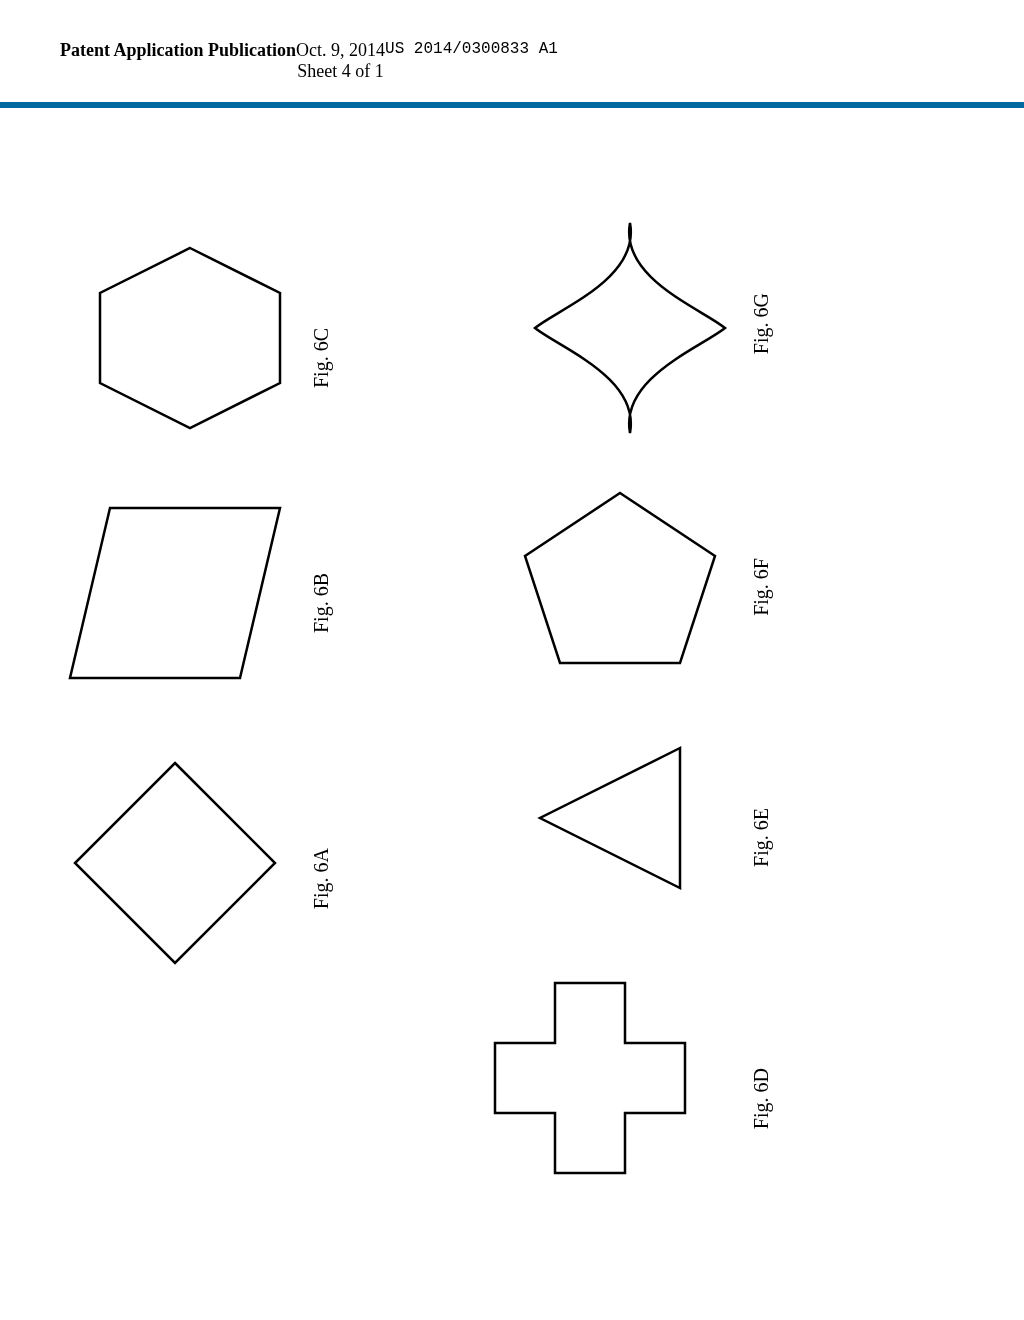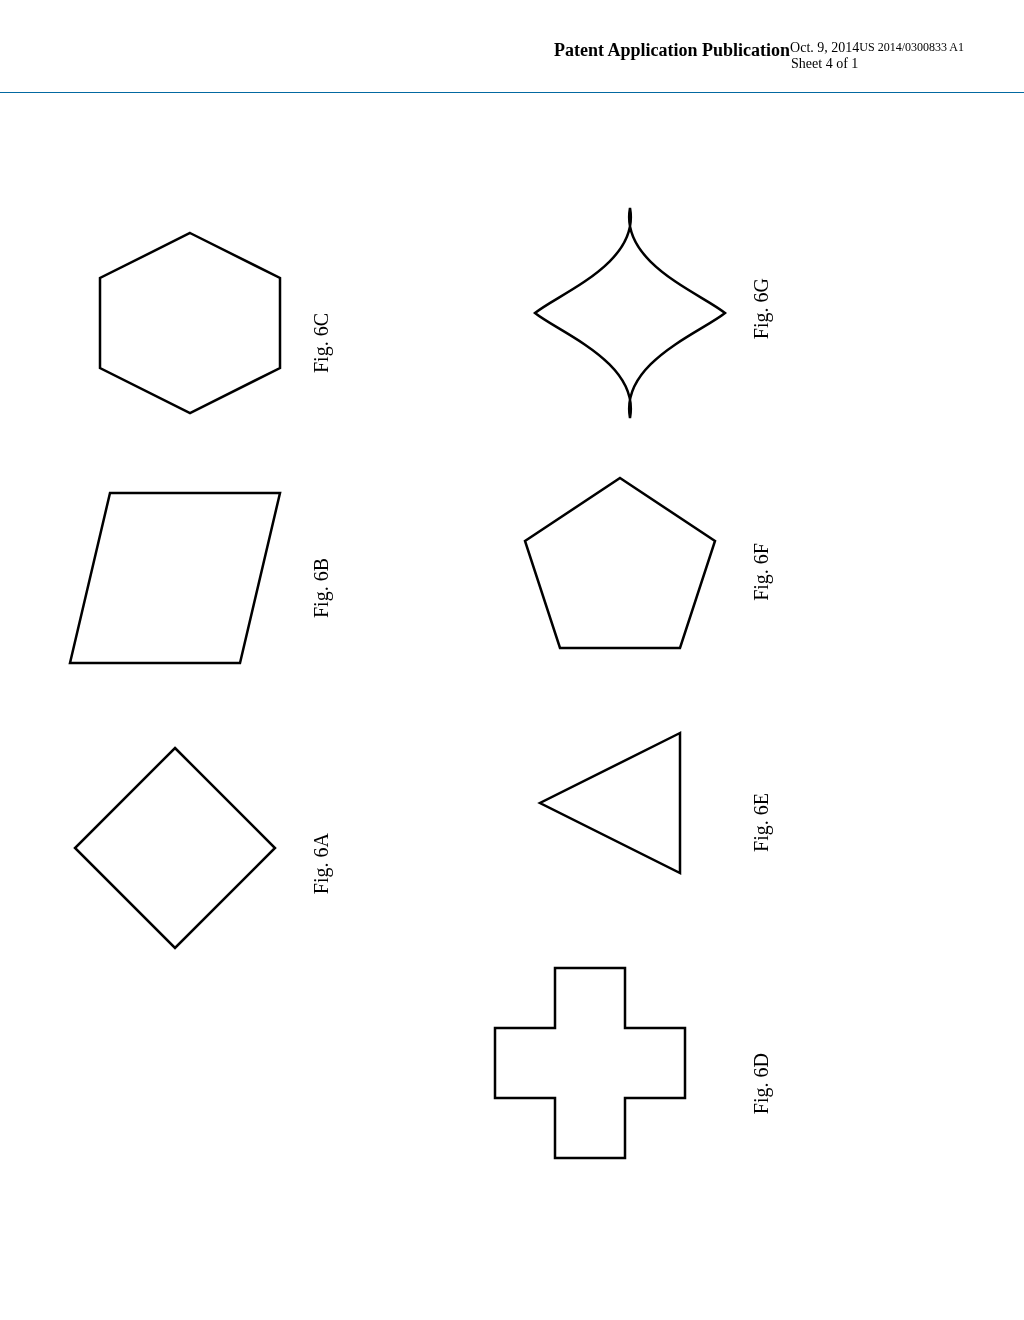--- a/index.html
+++ b/index.html
@@ -5,37 +5,38 @@
     * { margin: 0; padding: 0; box-sizing: border-box; }
     body {
       background: #ffffff;
       width: 1024px;
       min-height: 1320px;
       font-family: 'Times New Roman', Times, serif;
       position: relative;
     }
     .header {
       display: flex;
-      justify-content: flex-end;
+      justify-content: flex-start;
       align-items: flex-start;
       padding: 40px 60px 20px 60px;
-      border-bottom: 1px solid #0369a1;
+      border-bottom: 6px solid #0369a1;
     }
     .header-left {
       font-size: 18px;
       font-weight: bold;
       max-width: 320px;
     }
     .header-center {
-      font-size: 14px;
+      font-size: 18px;
       text-align: center;
     }
     .header-right {
-      font-size: 12px;
+      font-size: 16px;
       text-align: right;
+      font-family: Liberation Mono, monospace;
     }
     .main-content {
       position: relative;
       width: 100%;
       height: 1200px;
     }
     svg {
       position: absolute;
       overflow: visible;
     }

